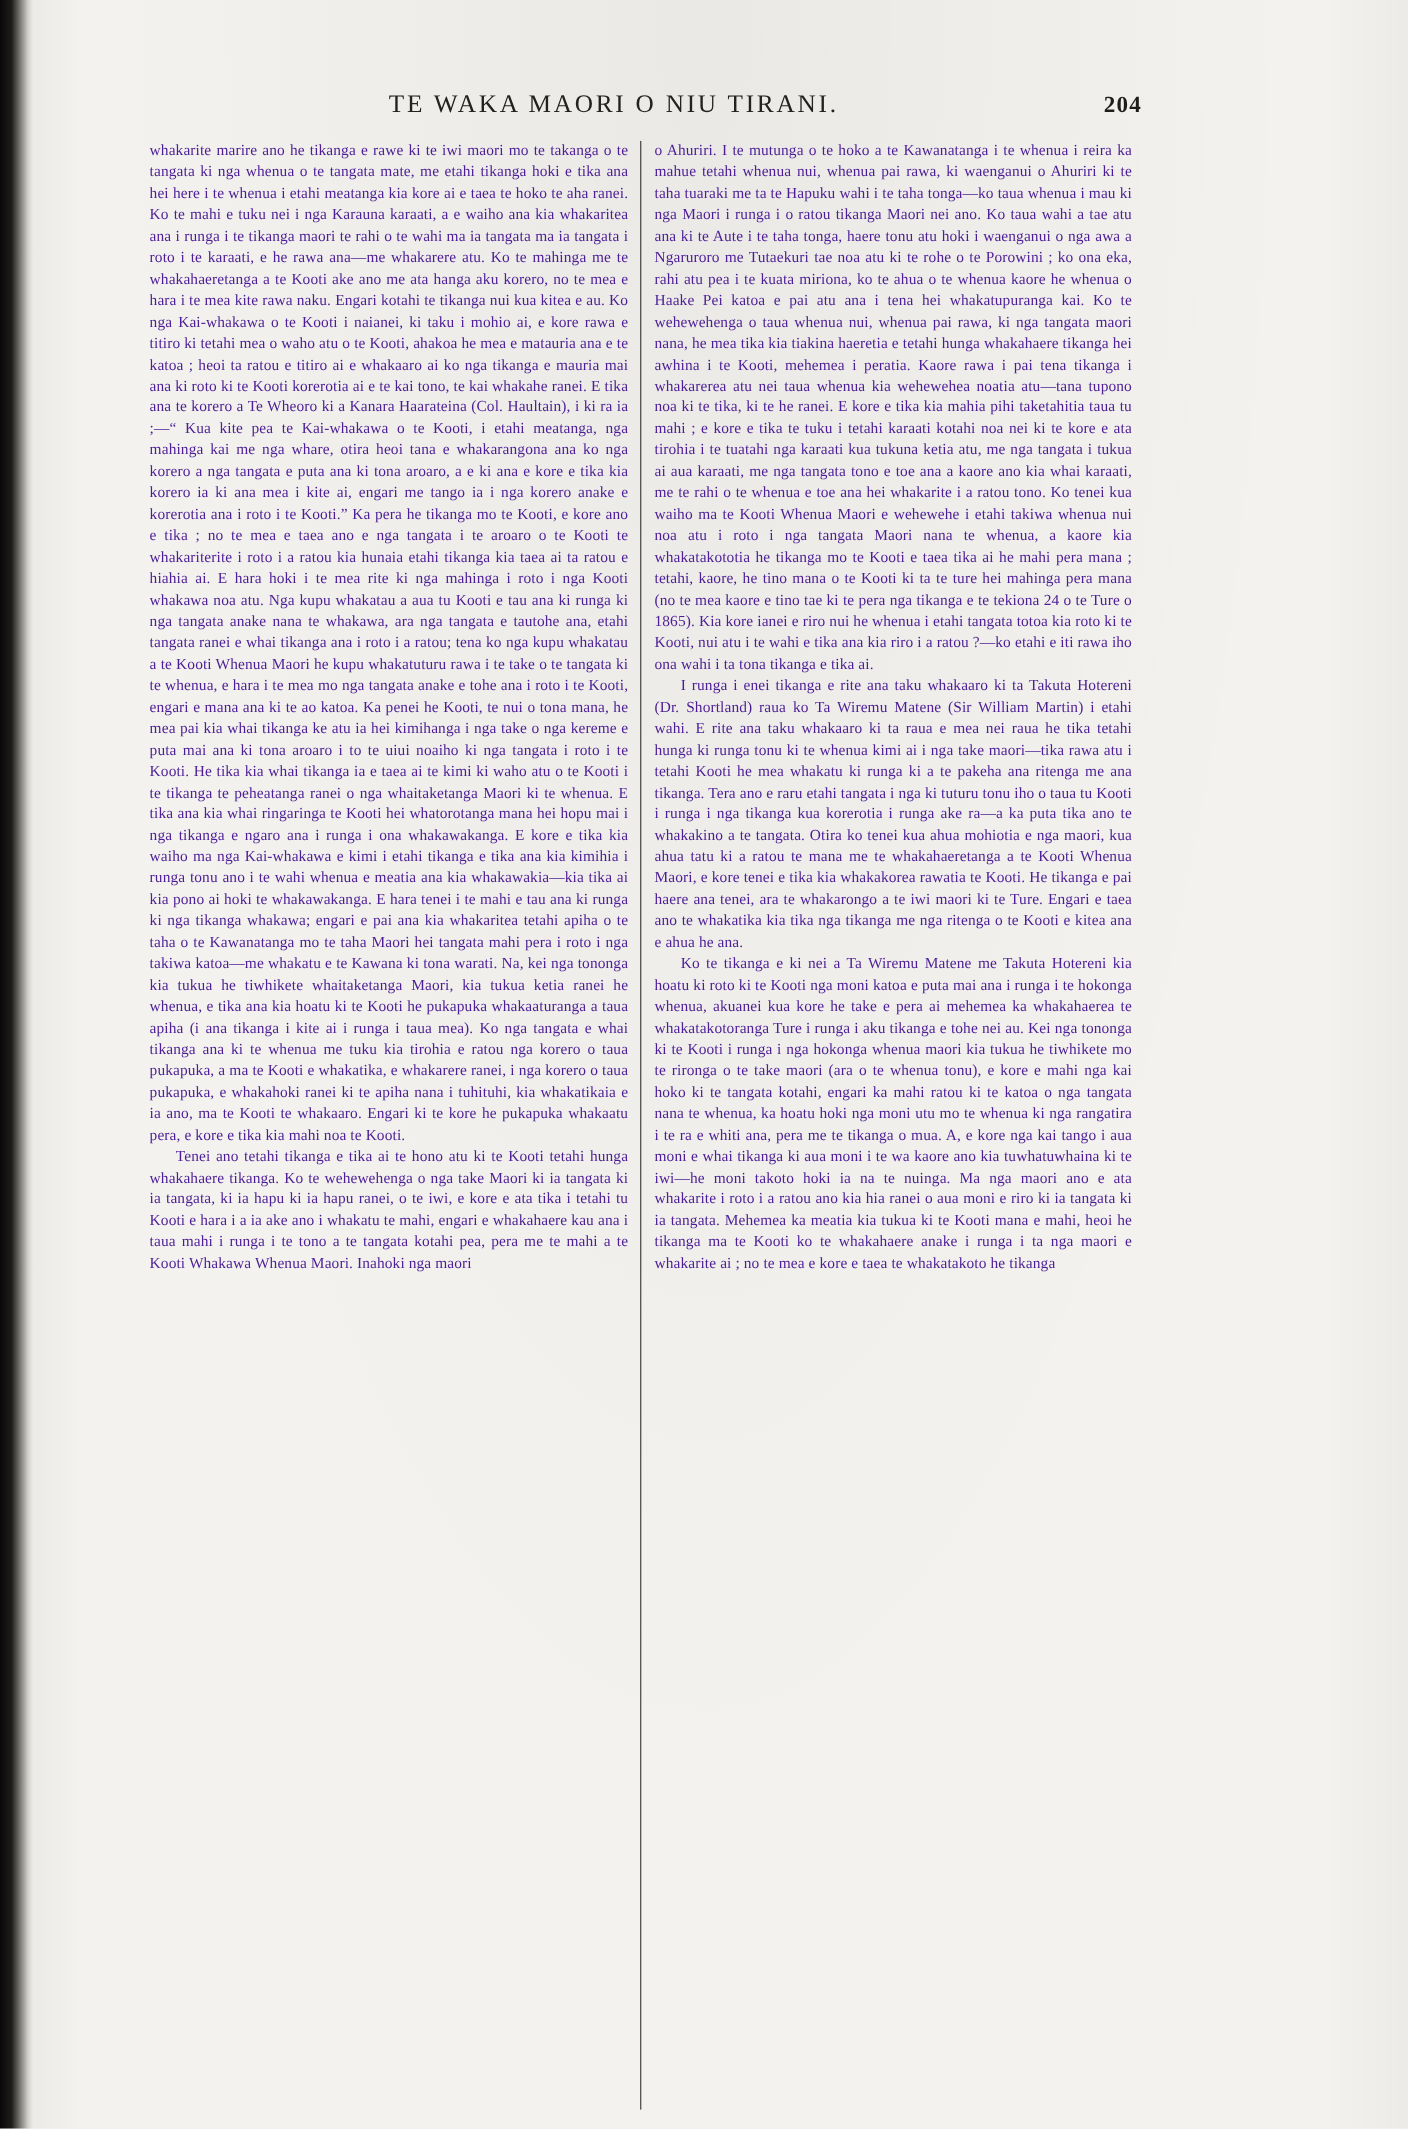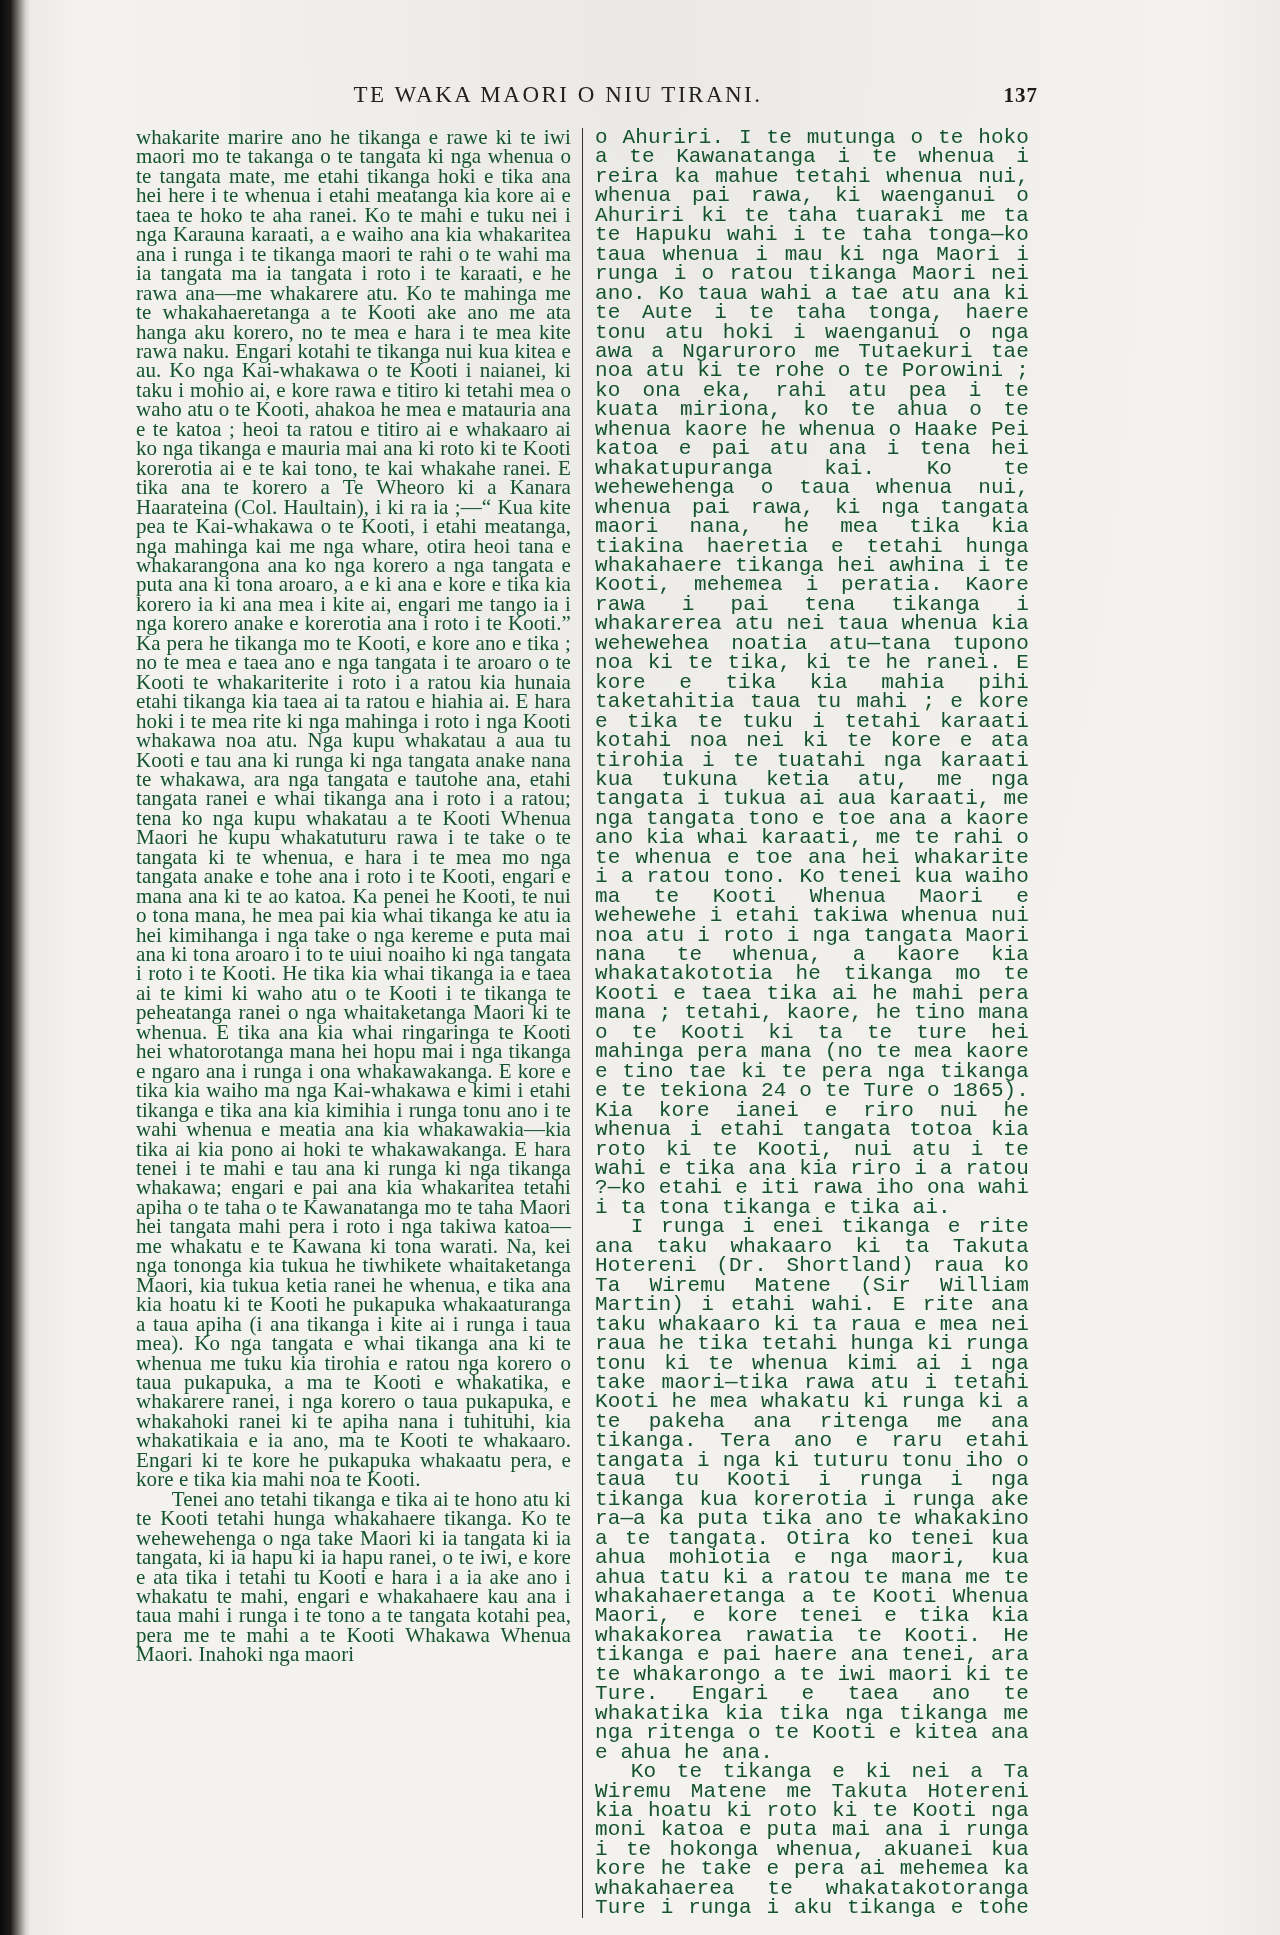--- a/index.html
+++ b/index.html
@@ -60,47 +60,47 @@
     color: #1e1d1a;
   }
   .columns {
     display: flex;
     align-items: stretch;
     height: 1790px;
     overflow: hidden;
   }
   .column {
     width: 446px;
-    font-size: 21px;
+    font-size: 14px;
     line-height: 19.45px;
     text-align: justify;
-    color: #14532d;
+    color: #4c1d95;
     letter-spacing: 0.1px;
     overflow: hidden;
   }
   .column.left  { padding-right: 11px; }
-  .column.right { padding-left: 12px; font-family: Liberation Mono, monospace; }
+  .column.right { padding-left: 12px; }
   .column-rule {
     width: 1px;
     background: #34322e;
     flex: 0 0 1px;
   }
   .column p { text-indent: 1.7em; }
   .column p:first-child { text-indent: 0; }
 </style>
 </head>
 <body>
 
 <div class="scan-noise"></div>
 <div class="binding-edge"></div>
 
 <div class="page-content">
   <header class="masthead">
     <h1>TE WAKA MAORI O NIU TIRANI.</h1>
-    <span class="page-number">137</span>
+    <span class="page-number">204</span>
   </header>
 
   <div class="columns">
     <div class="column left">
         <p>whakarite marire ano he tikanga e rawe ki te iwi maori mo te takanga o te tangata ki nga whenua o te tangata mate, me etahi tikanga hoki e tika ana hei here i te whenua i etahi meatanga kia kore ai e taea te hoko te aha ranei. Ko te mahi e tuku nei i nga Karauna karaati, a e waiho ana kia whakaritea ana i runga i te tikanga maori te rahi o te wahi ma ia tangata ma ia tangata i roto i te karaati, e he rawa ana—me whakarere atu. Ko te mahinga me te whakahaeretanga a te Kooti ake ano me ata hanga aku korero, no te mea e hara i te mea kite rawa naku. Engari kotahi te tikanga nui kua kitea e au. Ko nga Kai-whakawa o te Kooti i naianei, ki taku i mohio ai, e kore rawa e titiro ki tetahi mea o waho atu o te Kooti, ahakoa he mea e matauria ana e te katoa ; heoi ta ratou e titiro ai e whakaaro ai ko nga tikanga e mauria mai ana ki roto ki te Kooti korerotia ai e te kai tono, te kai whakahe ranei. E tika ana te korero a Te Wheoro ki a Kanara Haarateina (Col. Haultain), i ki ra ia ;—“ Kua kite pea te Kai-whakawa o te Kooti, i etahi meatanga, nga mahinga kai me nga whare, otira heoi tana e whakarangona ana ko nga korero a nga tangata e puta ana ki tona aroaro, a e ki ana e kore e tika kia korero ia ki ana mea i kite ai, engari me tango ia i nga korero anake e korerotia ana i roto i te Kooti.” Ka pera he tikanga mo te Kooti, e kore ano e tika ; no te mea e taea ano e nga tangata i te aroaro o te Kooti te whakariterite i roto i a ratou kia hunaia etahi tikanga kia taea ai ta ratou e hiahia ai. E hara hoki i te mea rite ki nga mahinga i roto i nga Kooti whakawa noa atu. Nga kupu whakatau a aua tu Kooti e tau ana ki runga ki nga tangata anake nana te whakawa, ara nga tangata e tautohe ana, etahi tangata ranei e whai tikanga ana i roto i a ratou; tena ko nga kupu whakatau a te Kooti Whenua Maori he kupu whakatuturu rawa i te take o te tangata ki te whenua, e hara i te mea mo nga tangata anake e tohe ana i roto i te Kooti, engari e mana ana ki te ao katoa. Ka penei he Kooti, te nui o tona mana, he mea pai kia whai tikanga ke atu ia hei kimihanga i nga take o nga kereme e puta mai ana ki tona aroaro i to te uiui noaiho ki nga tangata i roto i te Kooti. He tika kia whai tikanga ia e taea ai te kimi ki waho atu o te Kooti i te tikanga te peheatanga ranei o nga whaitaketanga Maori ki te whenua. E tika ana kia whai ringaringa te Kooti hei whatorotanga mana hei hopu mai i nga tikanga e ngaro ana i runga i ona whakawakanga. E kore e tika kia waiho ma nga Kai-whakawa e kimi i etahi tikanga e tika ana kia kimihia i runga tonu ano i te wahi whenua e meatia ana kia whakawakia—kia tika ai kia pono ai hoki te whakawakanga. E hara tenei i te mahi e tau ana ki runga ki nga tikanga whakawa; engari e pai ana kia whakaritea tetahi apiha o te taha o te Kawanatanga mo te taha Maori hei tangata mahi pera i roto i nga takiwa katoa—me whakatu e te Kawana ki tona warati. Na, kei nga tononga kia tukua he tiwhikete whaitaketanga Maori, kia tukua ketia ranei he whenua, e tika ana kia hoatu ki te Kooti he pukapuka whakaaturanga a taua apiha (i ana tikanga i kite ai i runga i taua mea). Ko nga tangata e whai tikanga ana ki te whenua me tuku kia tirohia e ratou nga korero o taua pukapuka, a ma te Kooti e whakatika, e whakarere ranei, i nga korero o taua pukapuka, e whakahoki ranei ki te apiha nana i tuhituhi, kia whakatikaia e ia ano, ma te Kooti te whakaaro. Engari ki te kore he pukapuka whakaatu pera, e kore e tika kia mahi noa te Kooti.</p>
         <p>Tenei ano tetahi tikanga e tika ai te hono atu ki te Kooti tetahi hunga whakahaere tikanga. Ko te wehewehenga o nga take Maori ki ia tangata ki ia tangata, ki ia hapu ki ia hapu ranei, o te iwi, e kore e ata tika i tetahi tu Kooti e hara i a ia ake ano i whakatu te mahi, engari e whakahaere kau ana i taua mahi i runga i te tono a te tangata kotahi pea, pera me te mahi a te Kooti Whakawa Whenua Maori. Inahoki nga maori</p>
       </div>
     <div class="column-rule"></div>
     <div class="column right">
         <p>o Ahuriri. I te mutunga o te hoko a te Kawanatanga i te whenua i reira ka mahue tetahi whenua nui, whenua pai rawa, ki waenganui o Ahuriri ki te taha tuaraki me ta te Hapuku wahi i te taha tonga—ko taua whenua i mau ki nga Maori i runga i o ratou tikanga Maori nei ano. Ko taua wahi a tae atu ana ki te Aute i te taha tonga, haere tonu atu hoki i waenganui o nga awa a Ngaruroro me Tutaekuri tae noa atu ki te rohe o te Porowini ; ko ona eka, rahi atu pea i te kuata miriona, ko te ahua o te whenua kaore he whenua o Haake Pei katoa e pai atu ana i tena hei whakatupuranga kai. Ko te wehewehenga o taua whenua nui, whenua pai rawa, ki nga tangata maori nana, he mea tika kia tiakina haeretia e tetahi hunga whakahaere tikanga hei awhina i te Kooti, mehemea i peratia. Kaore rawa i pai tena tikanga i whakarerea atu nei taua whenua kia wehewehea noatia atu—tana tupono noa ki te tika, ki te he ranei. E kore e tika kia mahia pihi taketahitia taua tu mahi ; e kore e tika te tuku i tetahi karaati kotahi noa nei ki te kore e ata tirohia i te tuatahi nga karaati kua tukuna ketia atu, me nga tangata i tukua ai aua karaati, me nga tangata tono e toe ana a kaore ano kia whai karaati, me te rahi o te whenua e toe ana hei whakarite i a ratou tono. Ko tenei kua waiho ma te Kooti Whenua Maori e wehewehe i etahi takiwa whenua nui noa atu i roto i nga tangata Maori nana te whenua, a kaore kia whakatakototia he tikanga mo te Kooti e taea tika ai he mahi pera mana ; tetahi, kaore, he tino mana o te Kooti ki ta te ture hei mahinga pera mana (no te mea kaore e tino tae ki te pera nga tikanga e te tekiona 24 o te Ture o 1865). Kia kore ianei e riro nui he whenua i etahi tangata totoa kia roto ki te Kooti, nui atu i te wahi e tika ana kia riro i a ratou ?—ko etahi e iti rawa iho ona wahi i ta tona tikanga e tika ai.</p>

